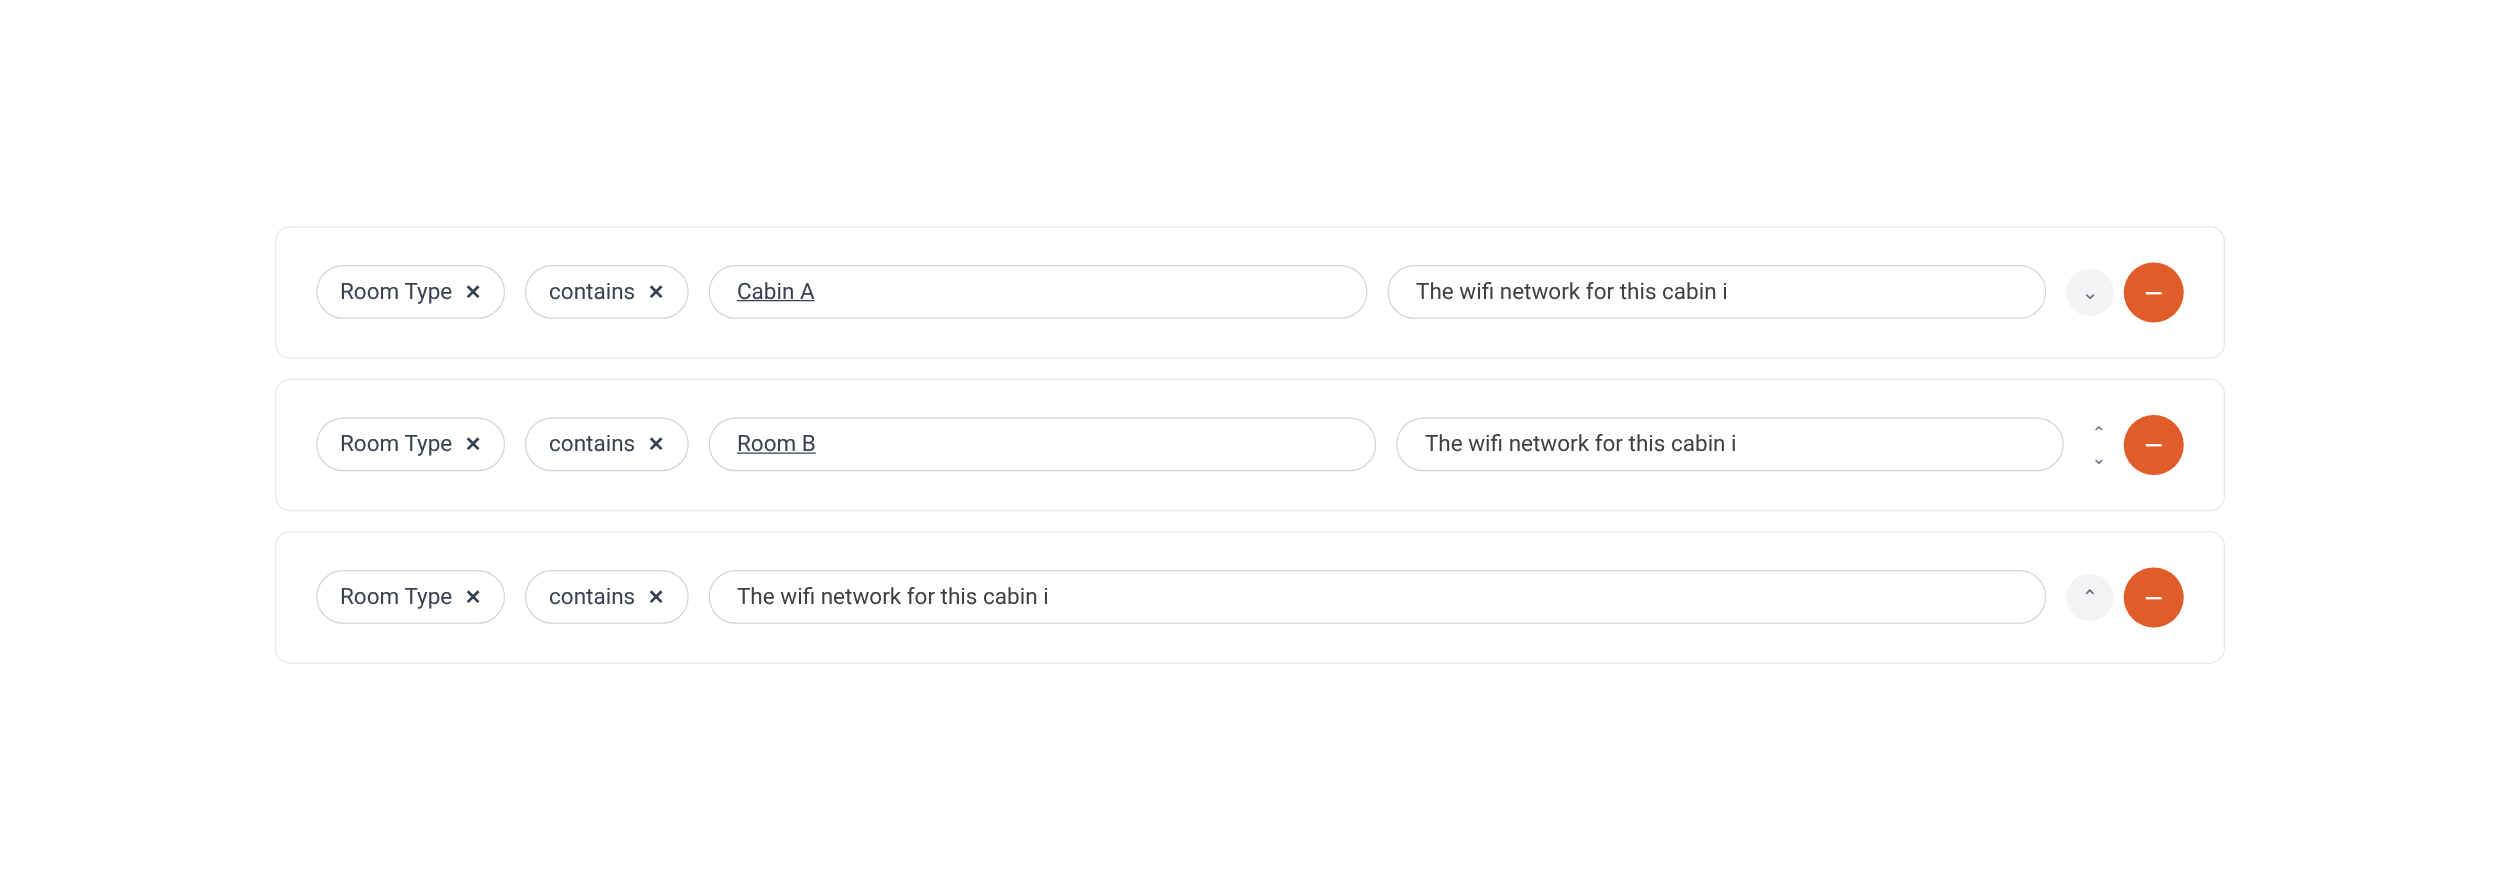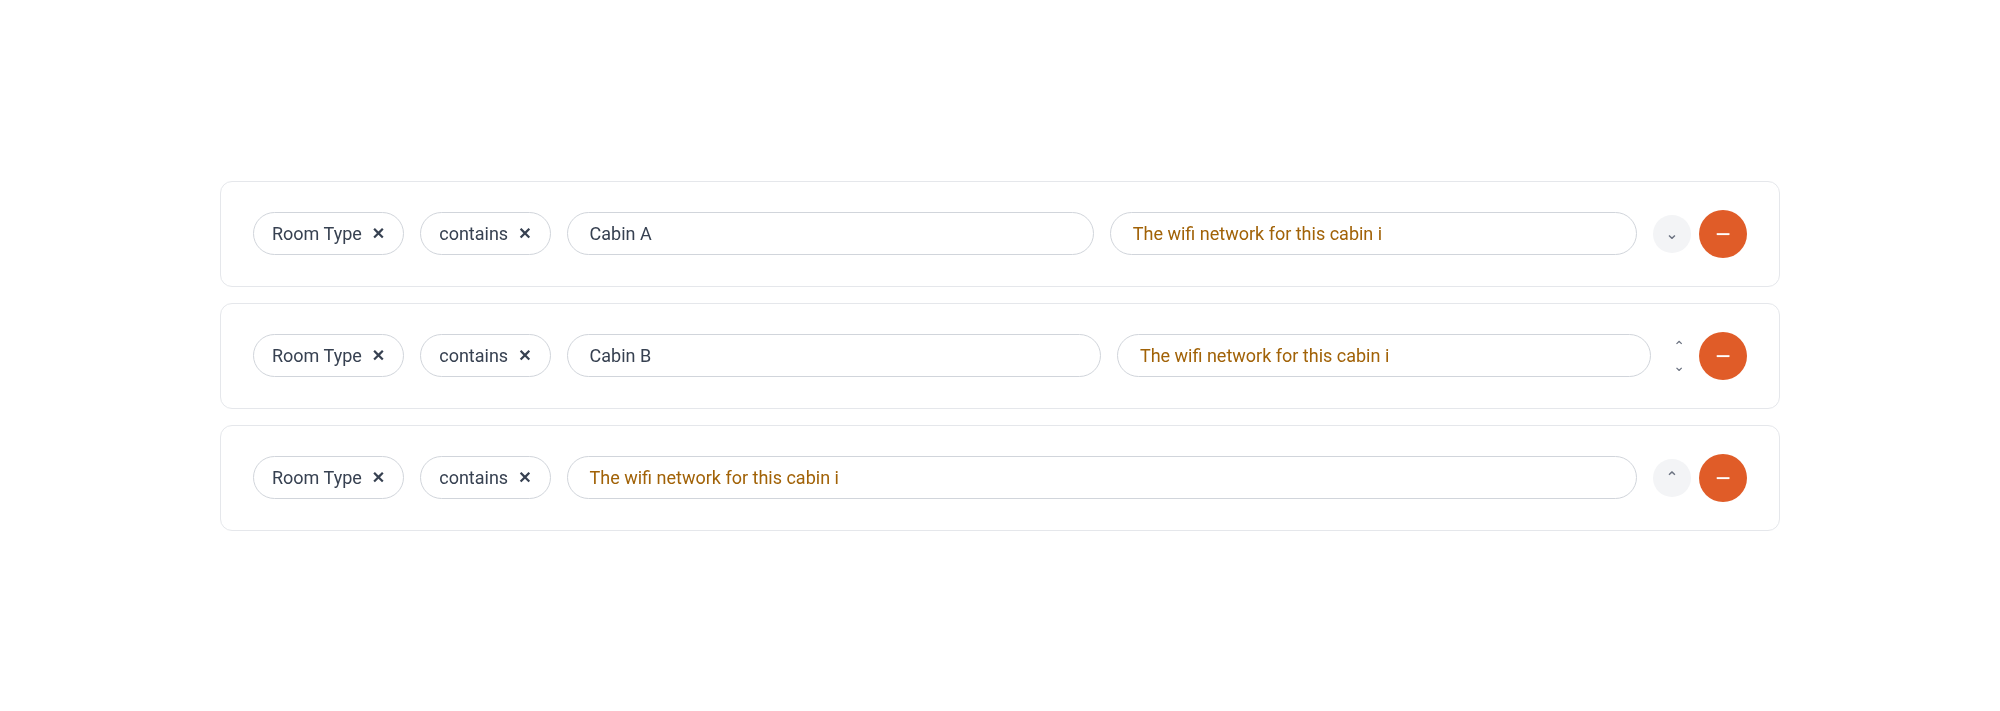--- a/index.html
+++ b/index.html
@@ -62,30 +62,31 @@
       border: 1px solid #d1d5db;
       border-radius: 9999px;
       padding: 10px 22px;
       background: #ffffff;
       font-size: 18px;
       color: #374151;
       white-space: nowrap;
       overflow: hidden;
       text-overflow: ellipsis;
       min-width: 0;
+      text-decoration: underline;
     }
 
     .description-pill {
       flex: 1;
       border: 1px solid #d1d5db;
       border-radius: 9999px;
       padding: 10px 22px;
       background: #ffffff;
       font-size: 18px;
-      color: #a16207;
+      color: #404040;
       white-space: nowrap;
       overflow: hidden;
       text-overflow: ellipsis;
       min-width: 0;
     }
 
     .chevron-group {
       display: flex;
       flex-direction: column;
       align-items: center;
@@ -165,21 +166,21 @@
     </div>
     <div class="row-card">
       <div class="pill">
         <span>Room Type</span>
         <span class="close-icon">✕</span>
       </div>
       <div class="pill">
         <span>contains</span>
         <span class="close-icon">✕</span>
       </div>
-      <div class="pill-value">Cabin B</div>
+      <div class="pill-value">Room B</div>
       <div class="description-pill">The wifi network for this cabin i</div>
       <div class="row-right">
         <div class="chevron-group">
           <button class="chevron-btn">⌃</button>
           <button class="chevron-btn">⌄</button>
         </div>
         <button class="remove-btn">−</button>
       </div>
     </div>
     <div class="row-card">

